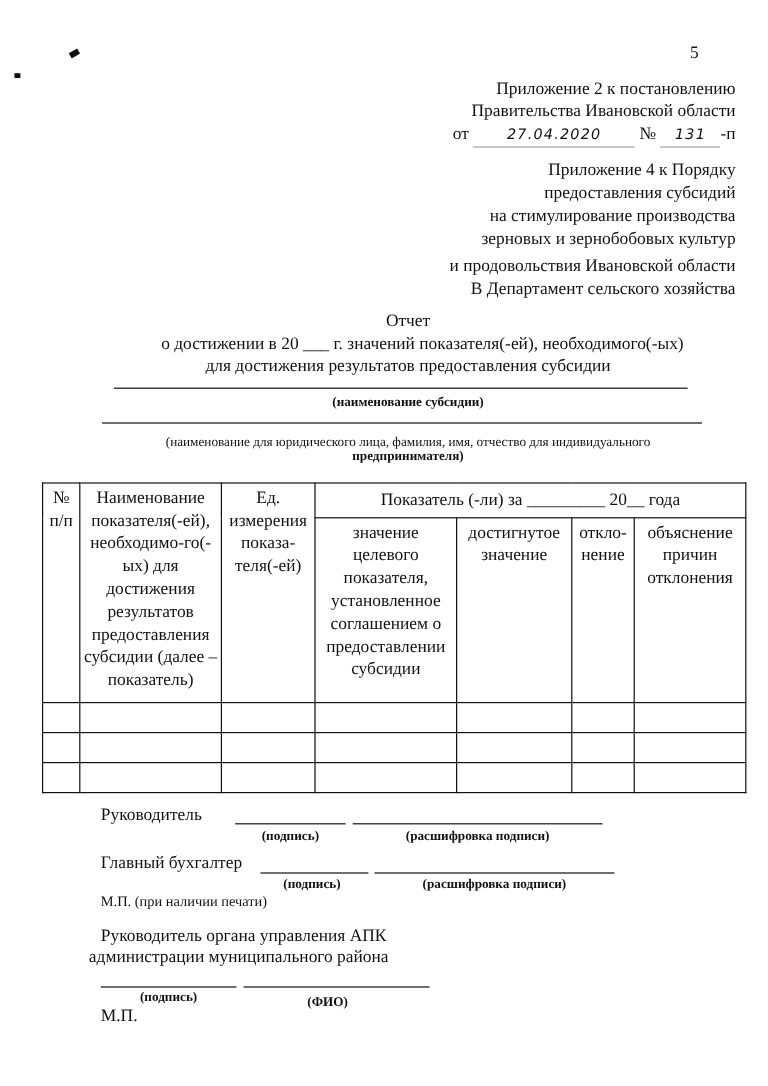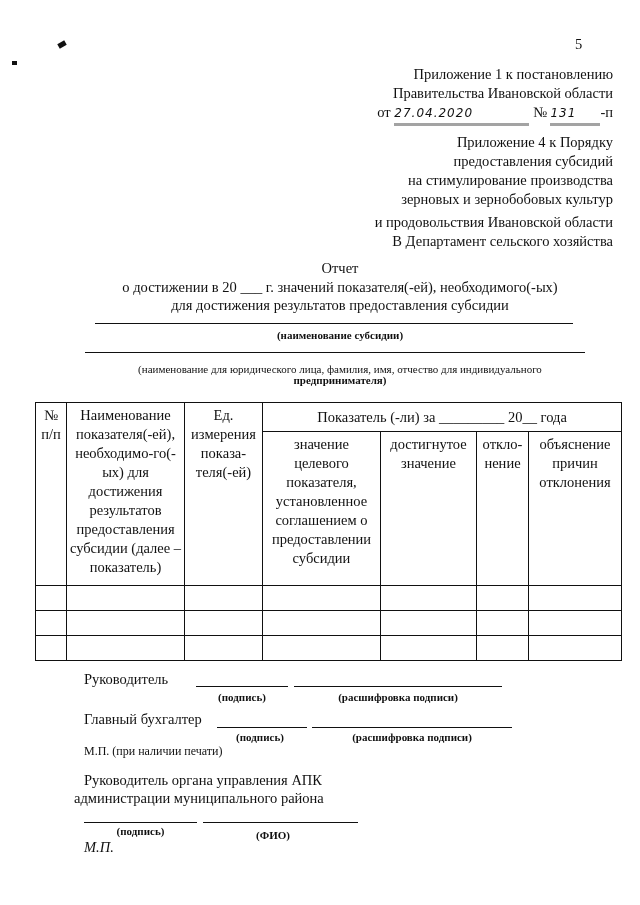--- a/index.html
+++ b/index.html
@@ -4,37 +4,37 @@
 <style>
   html, body { margin:0; padding:0; background:#ffffff; }
   body { width:640px; height:905px; position:relative; overflow:hidden;
          font-family:"Liberation Serif","DejaVu Serif",serif; color:#111; }
   .abs { position:absolute; }
   .r { text-align:right; }
   .c { text-align:center; }
   .t14 { font-size:14.5px; line-height:19px; }
   .t11 { font-size:11px; line-height:14px; }
   .hand { font-family:"DejaVu Sans",sans-serif; font-style:italic; font-size:12px; letter-spacing:1px; }
-  .uline { display:inline-block; border-bottom:3px solid #a3a3a3; text-align:left; }
+  .uline { display:inline-block; border-bottom:1px solid #a3a3a3; text-align:center; }
   .line { position:absolute; height:0; border-top:1.2px solid #111; }
   table.rep { position:absolute; left:35px; top:402px; width:586px; border-collapse:collapse; table-layout:fixed; }
   table.rep td { border:1.3px solid #111; vertical-align:top; text-align:center; padding:3px 2px 0 2px;
                  font-size:14.5px; line-height:19px; }
   .mark { position:absolute; background:#111; }
 </style>
 </head>
 <body>
 
 <div class="mark" style="left:58px;top:42px;width:8px;height:5px;transform:rotate(-30deg);"></div>
 <div class="mark" style="left:12px;top:61px;width:5px;height:4px;"></div>
 
 <div class="abs t14" style="left:575px;top:35px;">5</div>
 
 <div class="abs r t14" style="right:27px;top:65px;width:320px;">
-  <div>Приложение 1 к постановлению</div>
+  <div>Приложение 2 к постановлению</div>
   <div>Правительства Ивановской области</div>
   <div>
     <span>от</span>
     <span class="uline hand" style="width:135px;">27.04.2020</span>
     <span>№</span>
     <span class="uline hand" style="width:50px;">131</span><span>-п</span>
   </div>
 </div>
 
 <div class="abs r t14" style="right:27px;top:133px;width:320px;">
@@ -43,21 +43,21 @@
   <div>на стимулирование производства</div>
   <div>зерновых и зернобобовых культур</div>
 </div>
 
 <div class="abs r t14" style="right:27px;top:213px;width:340px;">
   <div>и продовольствия Ивановской области</div>
   <div>В Департамент сельского хозяйства</div>
 </div>
 
 <div class="abs c t14" style="left:0;width:680px;top:259px;">Отчет</div>
-<div class="abs c t14" style="left:80px;width:520px;top:278px;">о достижении в 20 ___ г. значений показателя(-ей), необходимого(-ых)</div>
+<div class="abs c t14" style="left:92px;width:520px;top:278px;">о достижении в 20 ___ г. значений показателя(-ей), необходимого(-ых)</div>
 <div class="abs c t14" style="left:80px;width:520px;top:296px;">для достижения результатов предоставления субсидии</div>
 
 <div class="line" style="left:95px;width:478px;top:323px;"></div>
 <div class="abs c t11" style="left:80px;width:520px;top:328px;font-weight:bold;text-align:center;">(наименование субсидии)</div>
 
 <div class="line" style="left:85px;width:500px;top:352px;"></div>
 <div class="abs c t11" style="left:60px;width:560px;top:362px;font-weight:normal;">(наименование для юридического лица, фамилия, имя, отчество для индивидуального</div>
 <div class="abs c t11" style="left:60px;width:560px;top:373px;font-weight:bold;">предпринимателя)</div>
 
 <table class="rep">
@@ -127,13 +127,13 @@
 <div class="abs t11" style="left:84px;top:744px;font-size:12px;">
   <span>М.П. (при наличии печати)</span>
 </div>
 
 <div class="abs t14" style="left:84px;top:771px;">Руководитель органа управления АПК</div>
 <div class="abs t14" style="left:74px;top:789px;">администрации муниципального района</div>
 <div class="line" style="left:84px;width:113px;top:822px;"></div>
 <div class="line" style="left:203px;width:155px;top:822px;"></div>
 <div class="abs c t11" style="left:84px;width:113px;top:824px;font-weight:bold;">(подпись)</div>
 <div class="abs c t11" style="left:203px;width:140px;top:828px;font-weight:bold;">(ФИО)</div>
-<div class="abs t14" style="left:84px;top:838px;font-style:italic;">М.П.</div>
+<div class="abs t14" style="left:84px;top:838px;">М.П.</div>
 
 </body></html>

